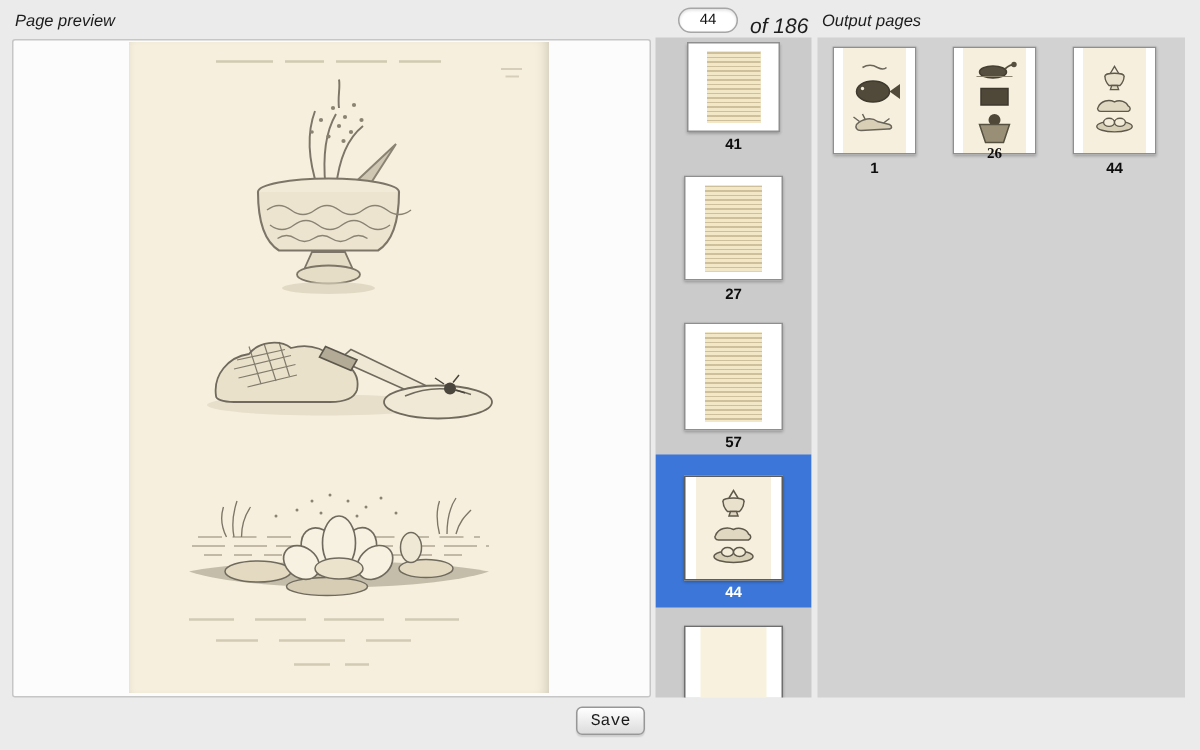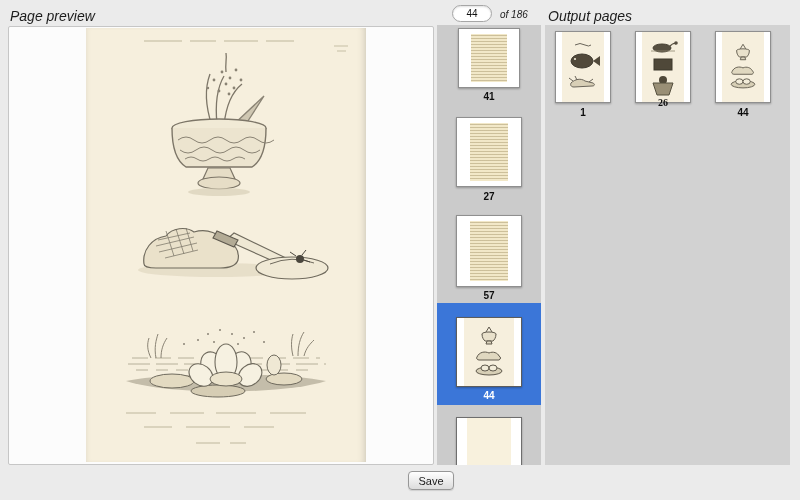--- a/index.html
+++ b/index.html
@@ -4,25 +4,25 @@
 <style>
   html,body { margin:0; padding:0; }
   .window {
     position:relative; width:800px; height:500px;
     background:var(--window-bg,#ebebeb);
     font-family:"Liberation Sans", sans-serif;
     overflow:hidden;
     -webkit-font-smoothing:antialiased;
   }
   .hdr-label {
-    position:absolute; font-size:14px; font-style:italic; color:#1c1c1c;
+    position:absolute; font-size:11px; font-style:italic; color:#1c1c1c;
   }
   #pagePreviewLabel { left:10px; top:8px; }
   #outputPagesLabel { left:548px; top:8px; }
-  #pageTotalLabel  { left:500px; top:9px; font-size:10px; }
+  #pageTotalLabel  { left:500px; top:9px; font-size:14px; }
 
   .page-input {
     position:absolute; left:452px; top:5px; width:38px; height:15px;
     border:1px solid #a6a6a6; border-radius:9px; background:#fff;
     text-align:center; font-size:10px; color:#111; padding:0; outline:none;
     box-shadow: inset 0 1px 2px rgba(0,0,0,.12);
     font-family:"Liberation Sans", sans-serif;
   }
 
   
@@ -84,23 +84,23 @@
   .o44 { left:170px; top:6px; width:56px; height:72px; }
   .ol1  { left:10px;  top:82px; width:56px; }
   .ol26 { left:90px;  top:72px; width:56px;font-family:Liberation Serif, serif; }
   .ol44 { left:170px; top:82px; width:56px; }
 
   
   .save-btn {
     position:absolute; left:384px; top:471px; width:46px; height:19px;
     border:1px solid #979797; border-radius:4px;
     background:linear-gradient(#ffffff,#dcdcdc);
-    font-size:11px; color:#1a1a1a; font-family:Liberation Sans, sans-serif;
+    font-size:11px; color:#1a1a1a; font-family:Liberation Mono, monospace;
     box-shadow:0 1px 1px rgba(0,0,0,.12);
-    padding:0; cursor:default;margin-left:24px;
+    padding:0; cursor:default;
   }
   svg { display:block; }
 </style>
 </head>
 <body>
 
 <div class="window">
 
   <div id="pagePreviewLabel" class="hdr-label">Page preview</div>
   <input class="page-input" value="44" style="">

